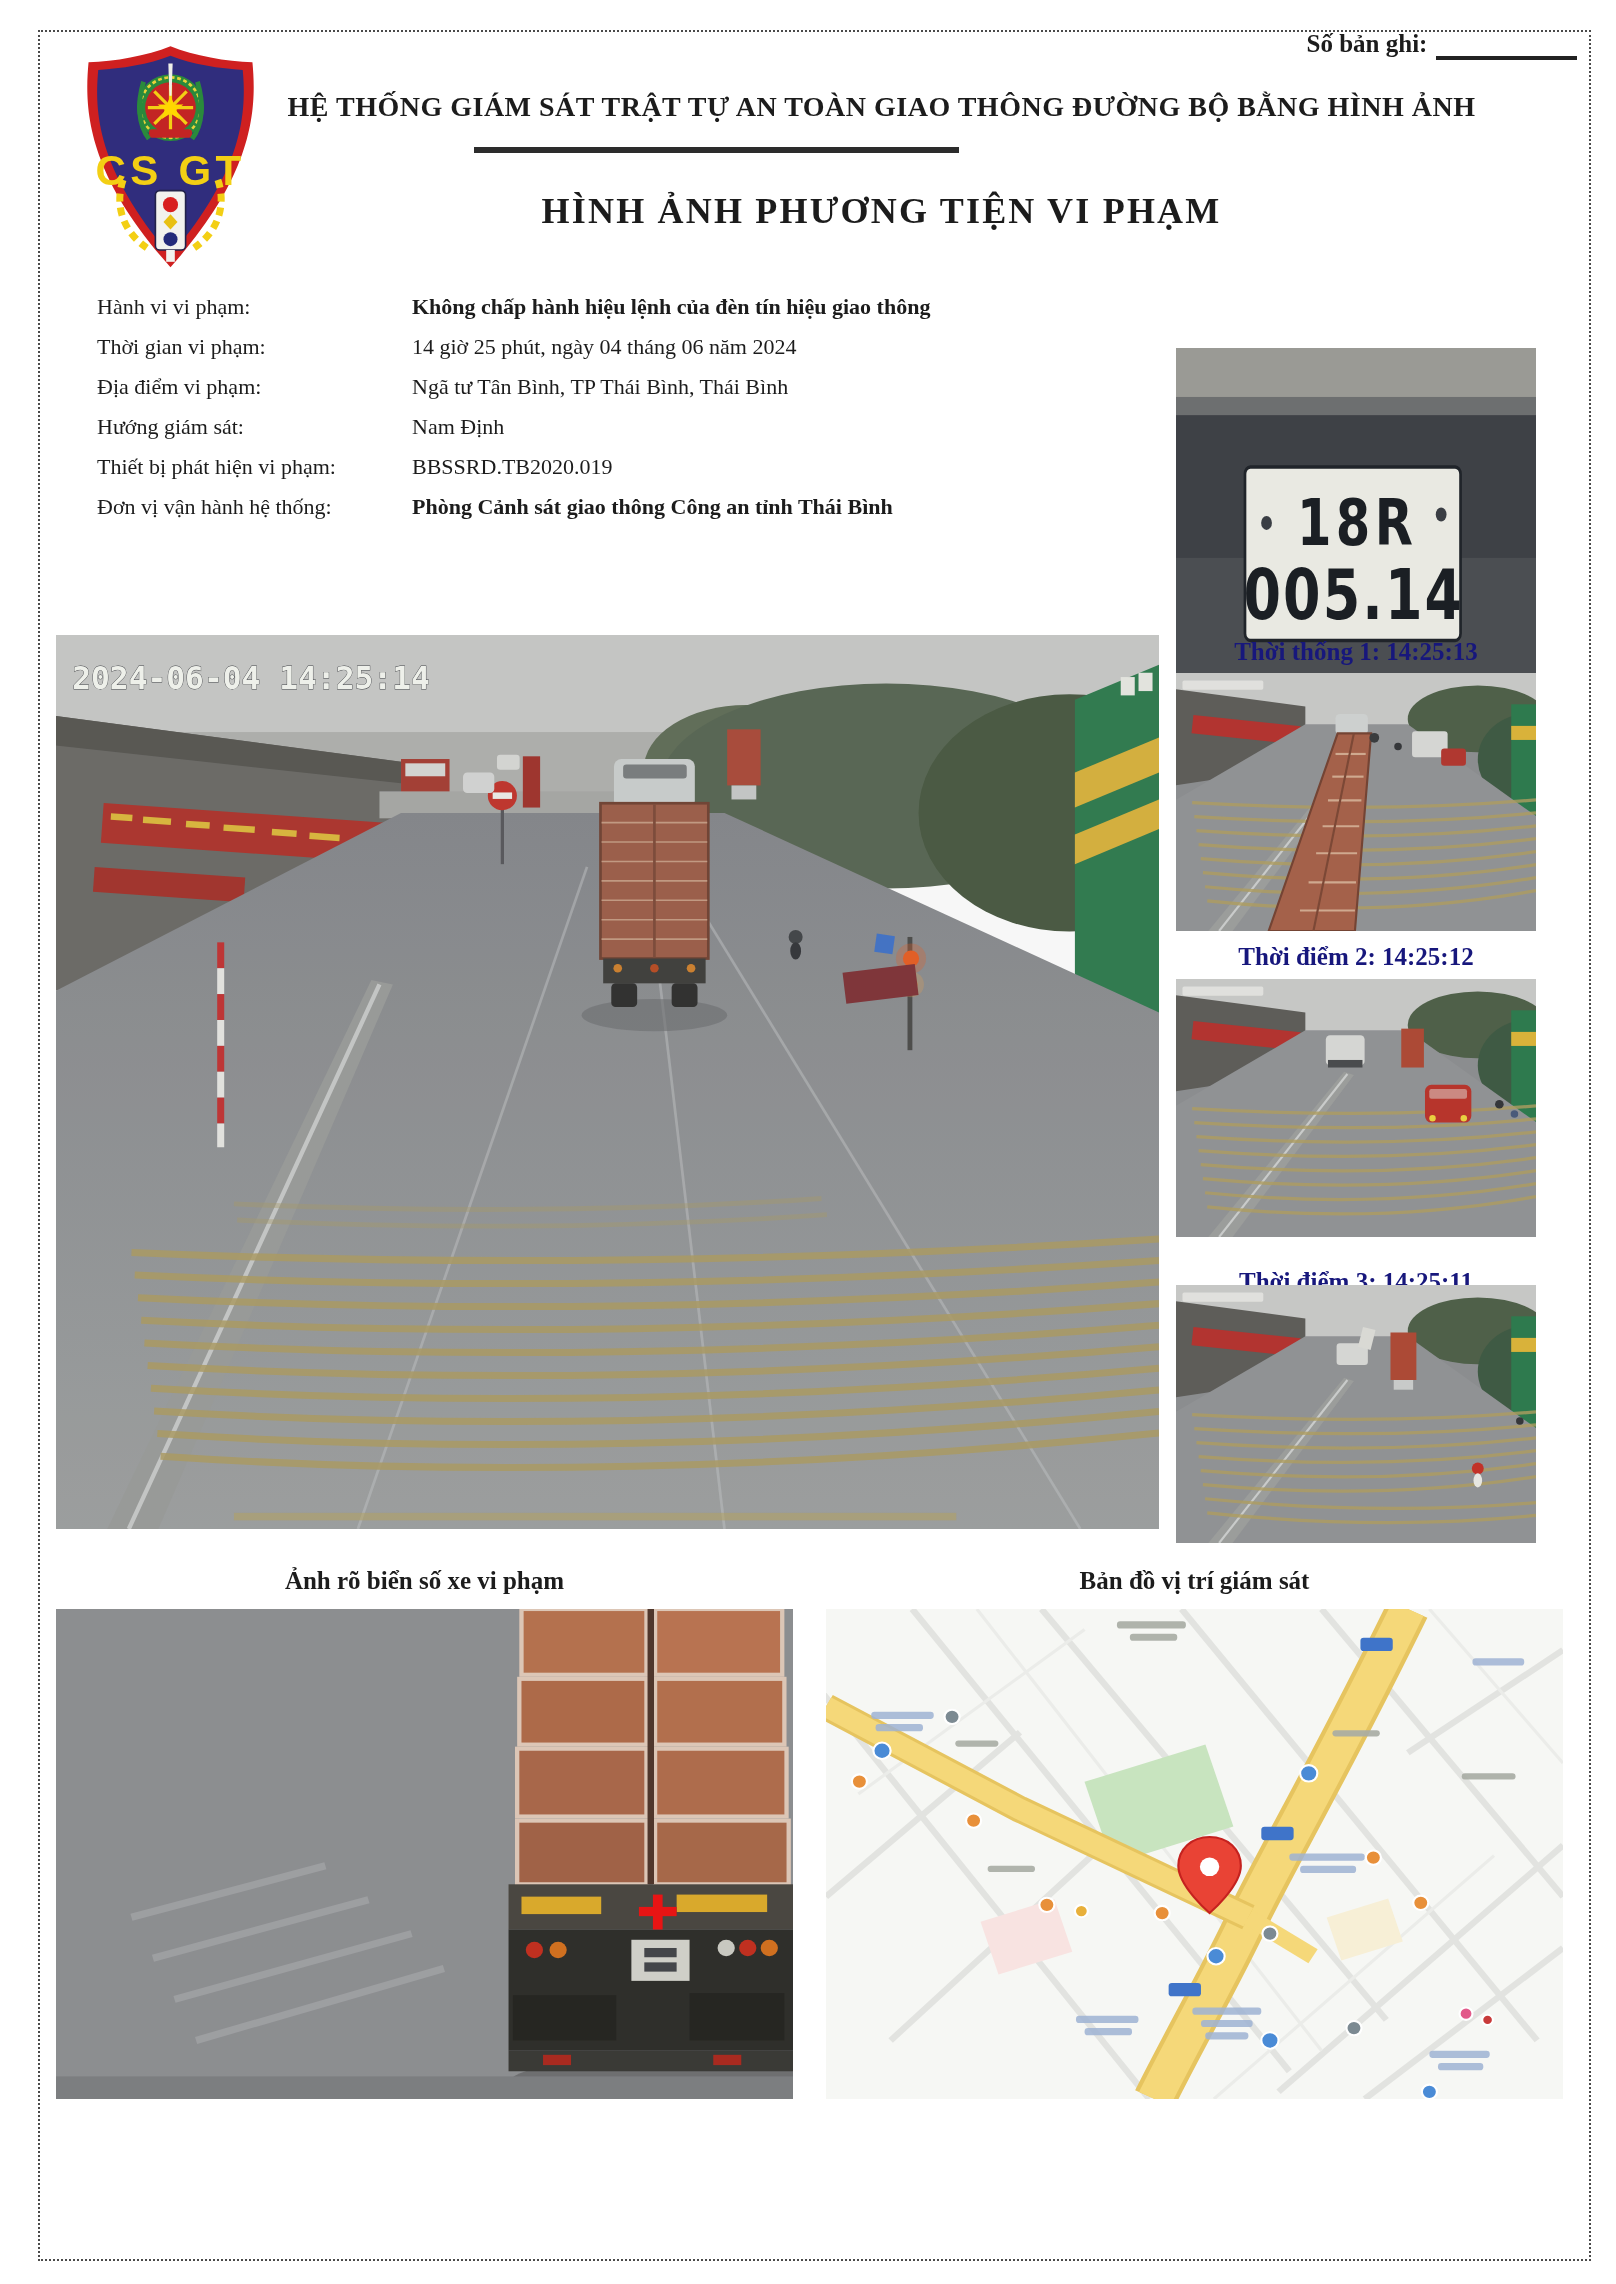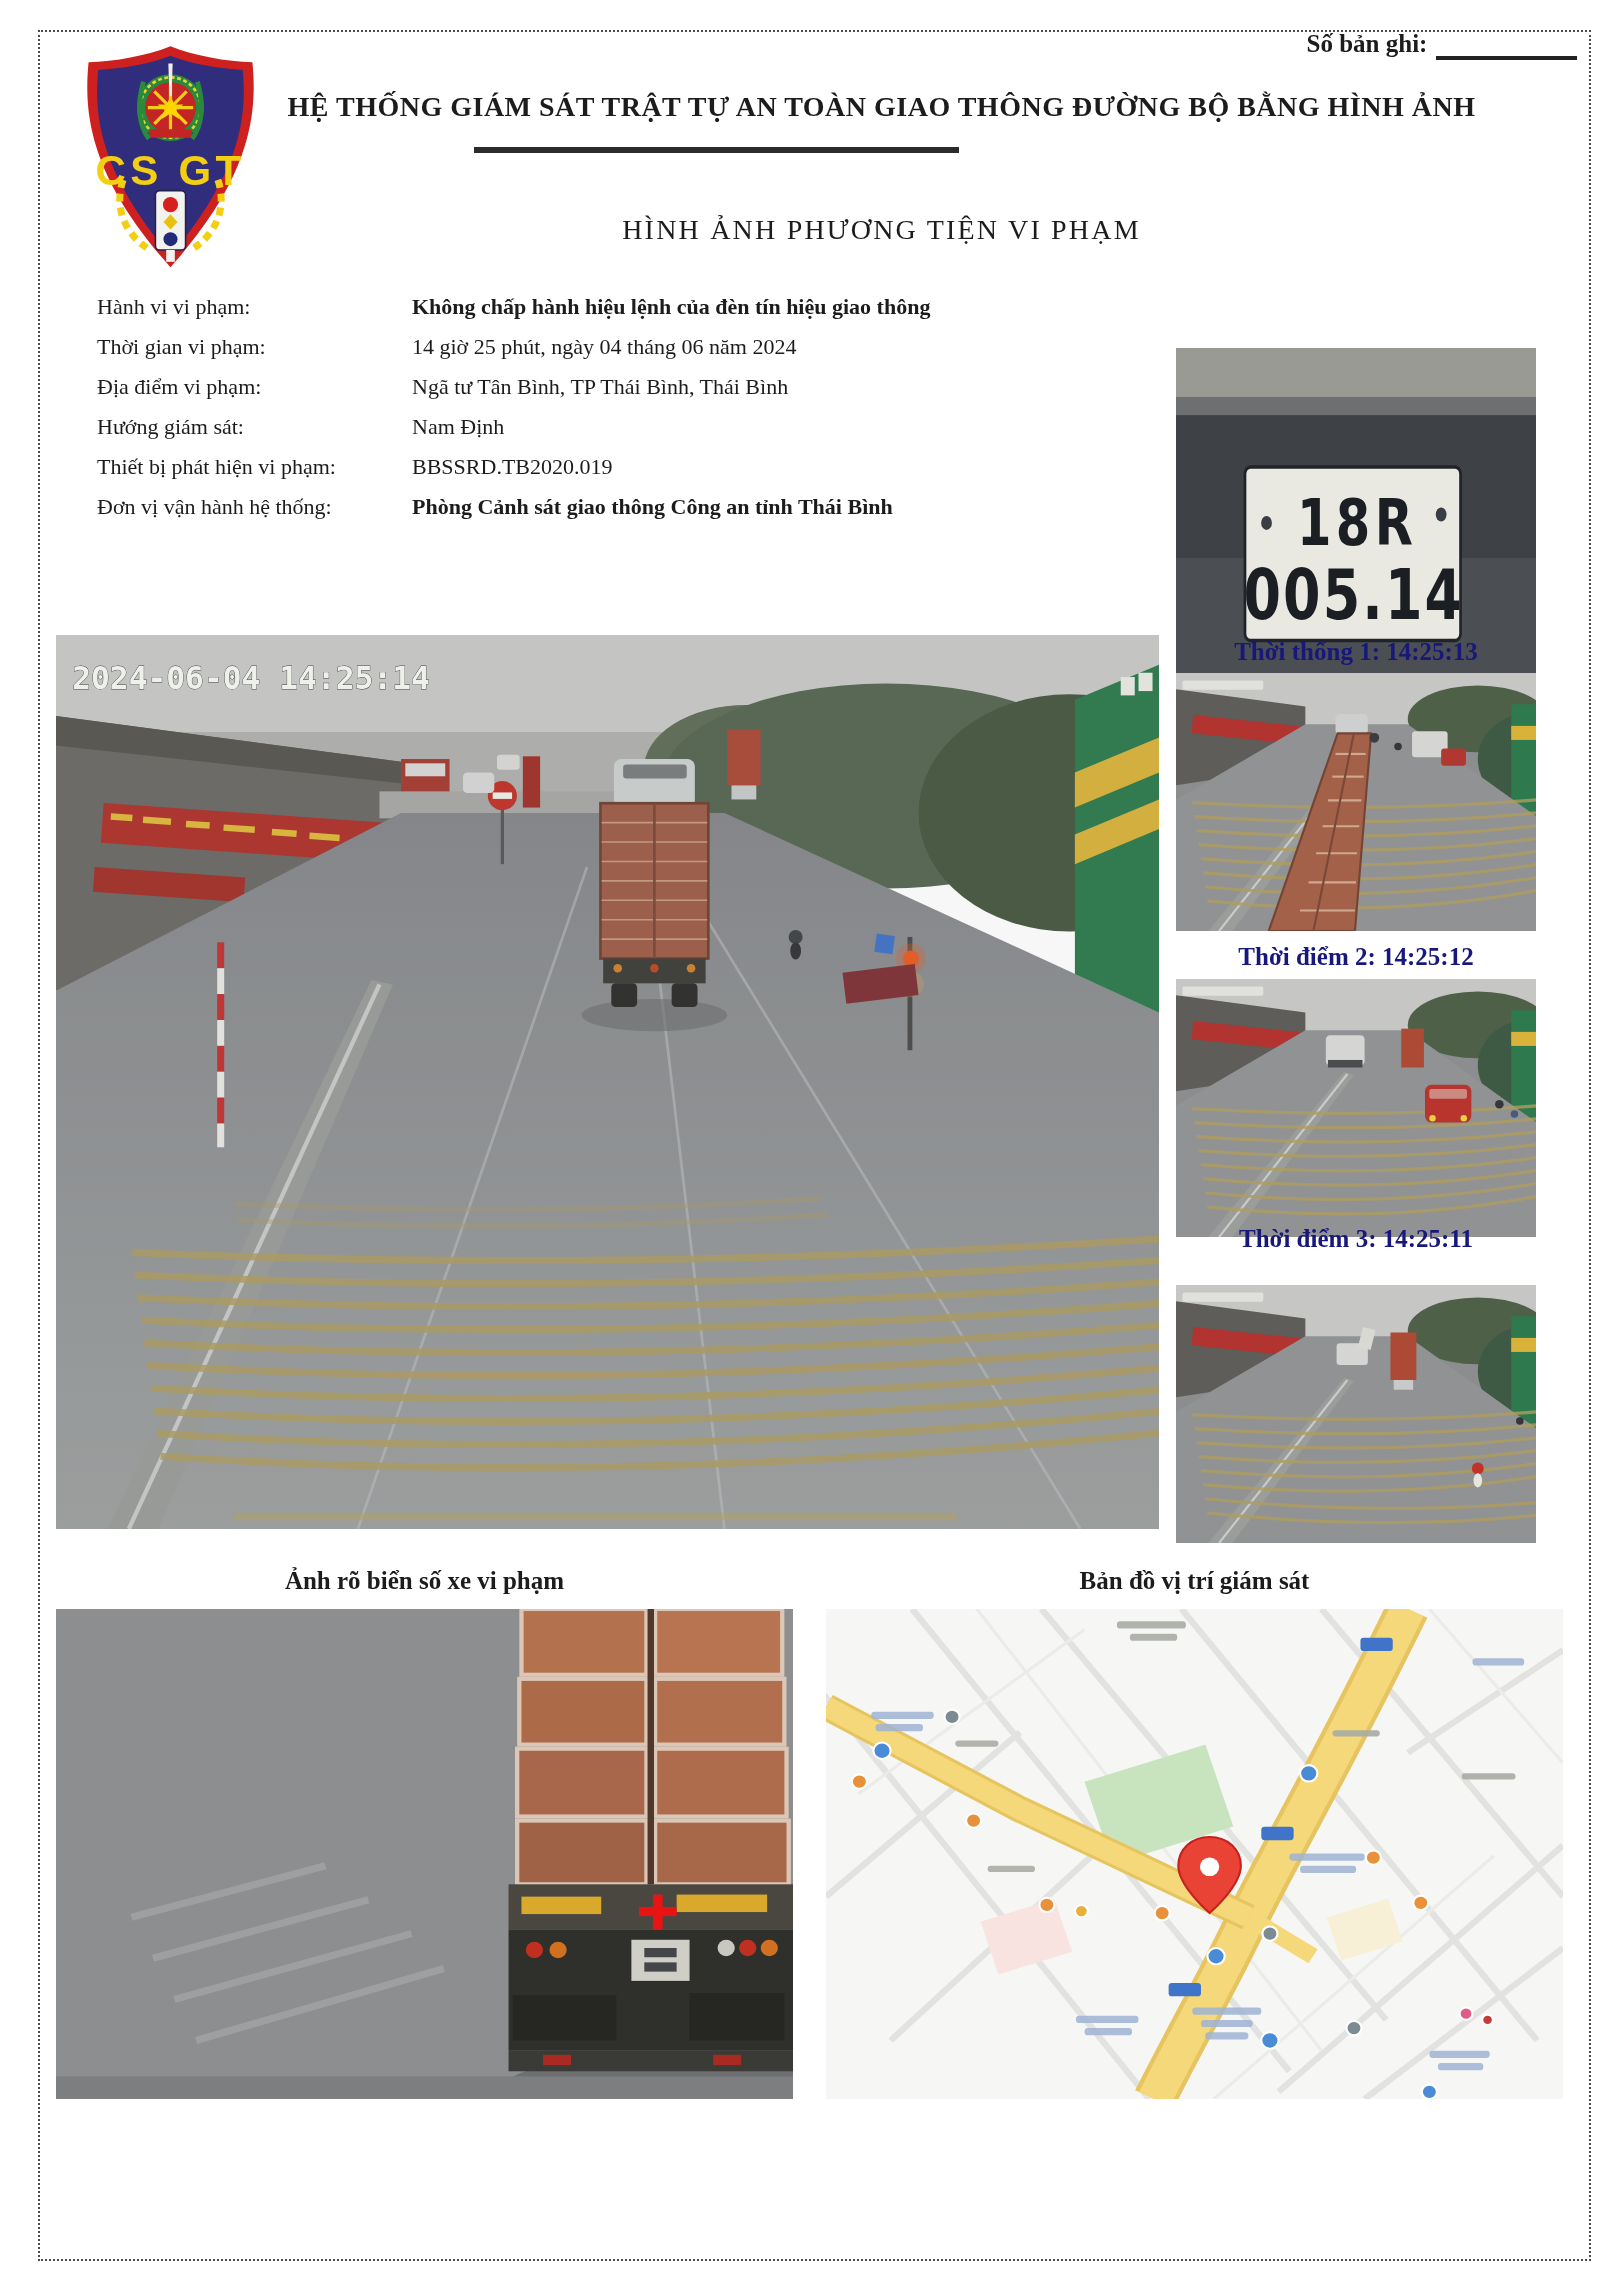--- a/index.html
+++ b/index.html
@@ -11,35 +11,35 @@
   .record{position:absolute;left:1286px;top:28px;width:291px;display:flex;align-items:flex-end;justify-content:flex-end;}
   .record .lbl{font-weight:bold;font-size:25px;line-height:32px;}
   .record .blank{display:inline-block;width:141px;height:28px;border-bottom:4.9px solid #222;margin-left:8.6px;}
   
   .badge{position:absolute;left:81px;top:44px;width:179px;height:225px;}
   
   .hdr{position:absolute;left:259px;top:91px;width:1245px;text-align:center;
        font-weight:bold;font-size:28px;letter-spacing:0.5px;}
   .divider{position:absolute;left:474px;top:147px;width:485px;height:6px;background:#2c2c2c;}
   .doc-title{position:absolute;left:259px;top:190px;width:1245px;text-align:center;
-             font-weight:normal;font-size:28px;letter-spacing:2.2px;margin-top:24px;}
+             font-weight:bold;font-size:36px;letter-spacing:2.2px;}
   
   .fields{position:absolute;left:57px;top:287px;width:1099px;}
   .frow{display:flex;height:40px;line-height:40px;font-size:22px;}
   .frow .fl{width:315px;flex:0 0 315px;margin-left:40px;}
   .frow .fv{flex:1;}
   .fv.b{font-weight:bold;}
   
   .photo{position:absolute;overflow:hidden;}
   .photo svg{display:block;width:100%;height:100%;}
   .plate-photo{left:1176px;top:348px;width:360px;height:340px;}
   .main-photo{left:56px;top:635px;width:1103px;height:894px;}
   .thumb-label{position:absolute;left:1176px;width:360px;text-align:center;
                font-weight:bold;font-size:25px;color:#17177c;}
-  .t1l{top:638px;} .t2l{top:943px;} .t3l{top:1225px;}
+  .t1l{top:638px;} .t2l{top:943px;} .t3l{top:1268px;}
   .thumb{left:1176px;width:360px;height:258px;}
   .t1{top:673px;} .t2{top:979px;} .t3{top:1285px;}
   .sec-title{position:absolute;top:1567px;width:737px;text-align:center;
              font-weight:bold;font-size:25px;}
   .sec-left{left:56px;} .sec-right{left:826px;}
   .truck-photo{left:56px;top:1609px;width:737px;height:490px;}
   .map-photo{left:826px;top:1609px;width:737px;height:490px;background:#f6f7f4;}
 </style>
 </head>
 <body>

